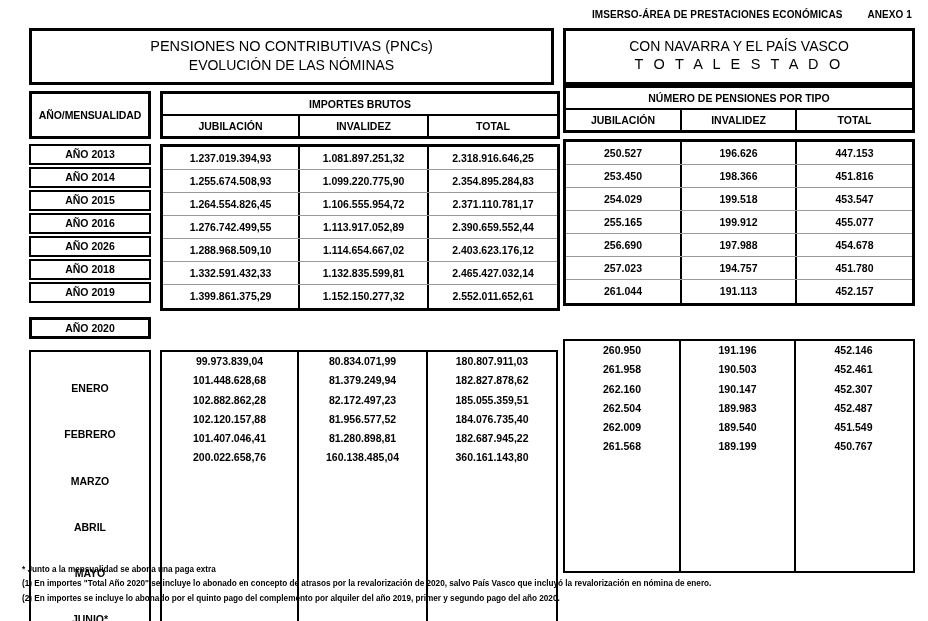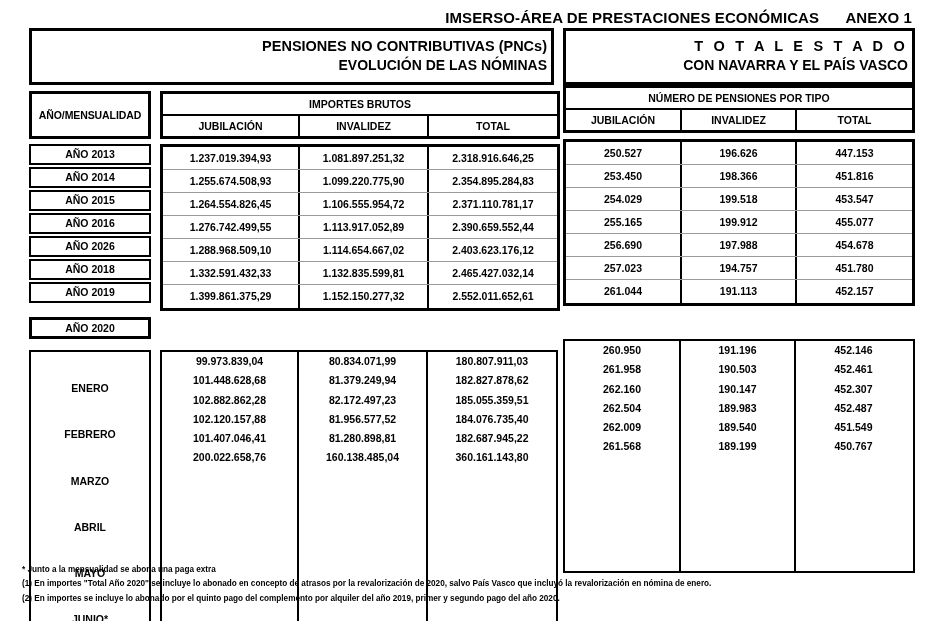--- a/index.html
+++ b/index.html
@@ -14,21 +14,21 @@
     color: #000000;
     position: relative;
     overflow: hidden;
   }
 
   
   .doc-header {
     position: absolute;
     top: 9px;
     right: 16px;
-    font-size: 15px;
+    font-size: 10px;
     font-weight: bold;
     letter-spacing: 0.1px;
     white-space: nowrap;
   }
   .doc-header .anexo { margin-left: 22px; }
 
   
   .sheet {
     position: absolute;
     top: 28px;
@@ -42,22 +42,22 @@
     padding-left: 29px;
     padding-right: 12px;
     gap: 9px;
   }
   .col-left  { width: 525px; flex: 0 0 525px; }
   .col-right { width: 352px; flex: 0 0 352px; }
 
   
   .title-box {
     border: 3px solid #000;
-    text-align: right;
-    font-weight: bold;
+    text-align: center;
+    font-weight: normal;
     padding: 6px 4px 7px 4px;
     line-height: 1.32;
     background: #fff;
   }
   .title-box .ln { display: block; }
   .title-l1 { font-size: 14.5px; }
   .title-l2 { font-size: 14px; }
   .title-spaced { letter-spacing: 3.2px; font-size: 14.5px; }
 
   
@@ -304,22 +304,22 @@
 
   <div class="cols">
     <div class="col-left">
       <div class="title-box">
         <span class="ln title-l1">PENSIONES NO CONTRIBUTIVAS (PNCs)</span>
         <span class="ln title-l2">EVOLUCIÓN DE LAS NÓMINAS</span>
       </div>
     </div>
     <div class="col-right">
       <div class="title-box">
+        <span class="ln title-l2">CON NAVARRA Y EL PAÍS VASCO</span>
         <span class="ln title-spaced">T O T A L   E S T A D O</span>
-        <span class="ln title-l2">CON NAVARRA Y EL PAÍS VASCO</span>
       </div>
     </div>
   </div>
 
   <div class="cols" style="margin-top:0;">
     <div class="col-left">
       <div class="head-row">
         <div class="head-stub">AÑO/MENSUALIDAD</div>
         <div class="head-grid">
           <div class="head-top">IMPORTES BRUTOS</div>

